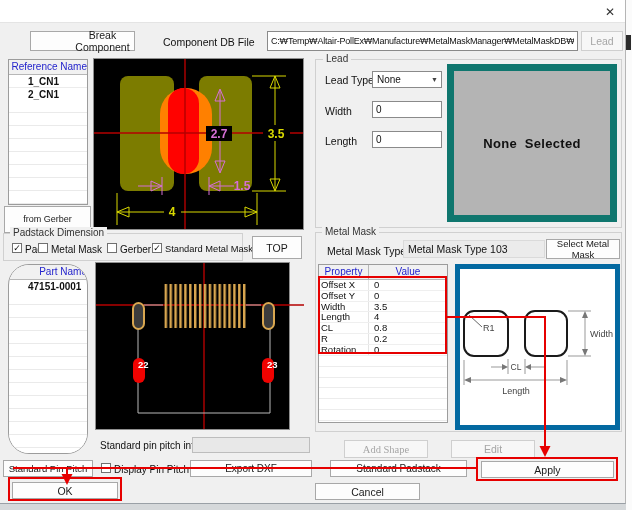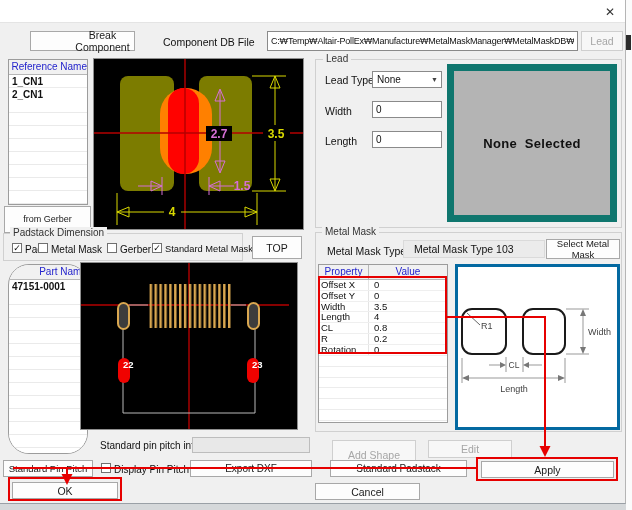--- a/index.html
+++ b/index.html
@@ -14,44 +14,44 @@
        border:1px solid #a8a8a8;font-size:10.5px;color:#1a1a1a;box-sizing:border-box;text-align:center;}
   .btn.dis{color:#a6a6a6;border-color:#cfcfcf;background:#f7f7f7;}
   .lbl{position:absolute;font-size:10.5px;color:#111;white-space:nowrap;}
   .inp{position:absolute;border:1px solid #8a8a8a;background:#fff;font-size:10px;padding:0 3px;
        box-sizing:border-box;font-family:inherit;color:#111;}
   .group{position:absolute;border:1px solid #d0d0d0;box-sizing:border-box;}
   .glabel{position:absolute;font-size:10px;color:#333;background:#f0f0f0;padding:0 3px;white-space:nowrap;}
   .list{position:absolute;background:#fff;border:1px solid #9c9c9c;box-sizing:border-box;overflow:hidden;}
   .list .hdr{height:14px;background:#f1f1f1;border-bottom:1px solid #b7b7b7;color:#2323cc;font-size:10px;
              text-align:right;line-height:13px;}
-  .list .row{height:13px;line-height:13px;font-size:10px;font-weight:700;color:#111;padding-left:3px;
+  .list .row{height:13px;line-height:13px;font-size:10px;font-weight:700;color:#111;padding-left:19px;
              border-bottom:1px solid #ececec;box-sizing:border-box;}
   .list .fill{position:absolute;left:0;right:0;bottom:0;
               background:repeating-linear-gradient(to bottom,#fff 0 12px,#eaeaea 12px 13px);}
   .cb{position:absolute;width:10px;height:10px;background:#fff;border:1px solid #707070;box-sizing:border-box;
       font-size:9px;line-height:8px;text-align:center;color:#111;font-weight:700;}
   .cblbl{position:absolute;font-size:10px;color:#111;white-space:nowrap;}
   .canvas{position:absolute;background:#000;border:1px solid #8f8f8f;box-sizing:border-box;}
   .graypanel{position:absolute;background:#b4b4b4;border:7px solid #0f766e;box-sizing:border-box;
              display:flex;align-items:center;justify-content:center;font-size:13px;font-weight:700;color:#111;
              white-space:pre;letter-spacing:.3px;}
   .valuebox{position:absolute;background:#ebebeb;border:1px solid #dadada;box-sizing:border-box;
-            font-size:10.5px;color:#111;line-height:16px;padding-left:10px;}
+            font-size:10.5px;color:#111;line-height:16px;padding-left:4px;}
   .ptable{position:absolute;background:#fff;border:1px solid #9c9c9c;box-sizing:border-box;overflow:hidden;}
   .ptable .thdr{display:flex;height:14px;background:#f1f1f1;border-bottom:1px solid #b7b7b7;color:#2323cc;
                 font-size:10px;line-height:13px;text-align:center;}
   .ptable .thdr .c1{width:50px;border-right:1px solid #b7b7b7;box-sizing:border-box;}
   .ptable .thdr .c2{flex:1;}
   .ptable .trow{display:flex;height:10.8px;font-size:9.5px;line-height:9.8px;color:#111;border-bottom:1px solid #efefef;box-sizing:border-box;}
   .ptable .trow .c1{width:50px;padding-left:2px;box-sizing:border-box;border-right:1px solid #e4e4e4;}
   .ptable .trow .c2{flex:1;padding-left:5px;}
   .ptable .tfill{position:absolute;left:0;right:0;bottom:0;
                  background:repeating-linear-gradient(to bottom,#fff 0 9.8px,#ececec 9.8px 10.8px);}
-  .preview{position:absolute;background:#fff;border:3px solid #0369a1;box-sizing:border-box;}
+  .preview{position:absolute;background:#fff;border:5px solid #0369a1;box-sizing:border-box;}
   .annot{position:absolute;left:0;top:0;pointer-events:none;z-index:50;}
   .rightstrip{position:absolute;left:626px;top:0;width:6px;height:510px;background:#fbfbfb;}
   .artifact{position:absolute;left:626px;top:35px;width:5px;height:15px;background:#2b2b2b;}
   .bottomstrip{position:absolute;left:0;top:504px;width:626px;height:6px;background:#d5d8da;}
   .ddl{position:absolute;border:1px solid #8a8a8a;background:#fff;box-sizing:border-box;font-size:10px;color:#111;}
   .ddl .txt{position:absolute;left:4px;top:2px;}
   .ddl .arr{position:absolute;right:3px;top:4px;font-size:7px;color:#444;}
 </style>
 </head>
 <body>
@@ -156,21 +156,21 @@
   <div class="cb" style="left:152px;top:243px;">✓</div>
   <div class="cblbl" style="left:165px;top:244px;font-size:9.3px;">Standard Metal Mask</div>
   <div class="btn" style="left:252px;top:236px;width:50px;height:23px;">TOP</div>
 
   <div class="list" style="left:8px;top:264px;width:80px;height:190px;border-radius:21px;">
     <div class="hdr">Part Name</div>
     <div class="row">47151-0001</div>
     <div class="fill" style="top:27px;"></div>
   </div>
 
-  <div class="canvas" style="left:80px;top:262px;width:218px;height:168px;">
+  <div class="canvas" style="left:95px;top:262px;width:195px;height:168px;">
     <svg width="208" height="166" viewBox="0 0 208 166">
       <defs>
         <pattern id="pins" width="4.9" height="44" patternUnits="userSpaceOnUse">
           <rect width="2.45" height="44" fill="#d9a750"></rect>
         </pattern>
       </defs>
       <g stroke="#b40000" stroke-width="1.4">
         <line x1="0" y1="42" x2="208" y2="42"></line>
         <line x1="108" y1="0" x2="108" y2="166"></line>
       </g>
@@ -266,22 +266,22 @@
         <line x1="11" y1="111" x2="100" y2="111"></line>
       </g>
       <g fill="#777">
         <polygon points="4,111 11,108 11,114"></polygon>
         <polygon points="107,111 100,108 100,114"></polygon>
       </g>
       <text x="56" y="125" font-size="9" fill="#444" text-anchor="middle">Length</text>
     </svg>
   </div>
 
-  <div class="btn dis" style="left:332px;top:440px;width:84px;height:29px;">Add Shape</div>
-  <div class="btn dis" style="left:428px;top:440px;width:84px;height:18px;">Edit</div>
+  <div class="btn dis" style="left:344px;top:440px;width:84px;height:18px;font-family:Liberation Serif, serif;">Add Shape</div>
+  <div class="btn dis" style="left:451px;top:440px;width:84px;height:18px;">Edit</div>
 
   <div class="lbl" style="left:100px;top:440px;font-size:10px;">Standard pin pitch info</div>
   <div class="inp" style="left:192px;top:437px;width:118px;height:16px;background:#e8e8e8;border-color:#bdbdbd;"></div>
 
   <div class="btn" style="left:3px;top:460px;width:90px;height:17px;font-size:9.5px;">Standard Pin Pitch</div>
   <div class="cb" style="left:101px;top:463px;"></div>
   <div class="cblbl" style="left:114px;top:464px;">Display Pin Pitch</div>
   <div class="btn" style="left:190px;top:460px;width:122px;height:17px;font-size:10px;">Export DXF</div>
   <div class="btn" style="left:330px;top:460px;width:137px;height:17px;font-size:10px;">Standard Padstack</div>
   <div class="btn" style="left:481px;top:461px;width:133px;height:17px;">Apply</div>

